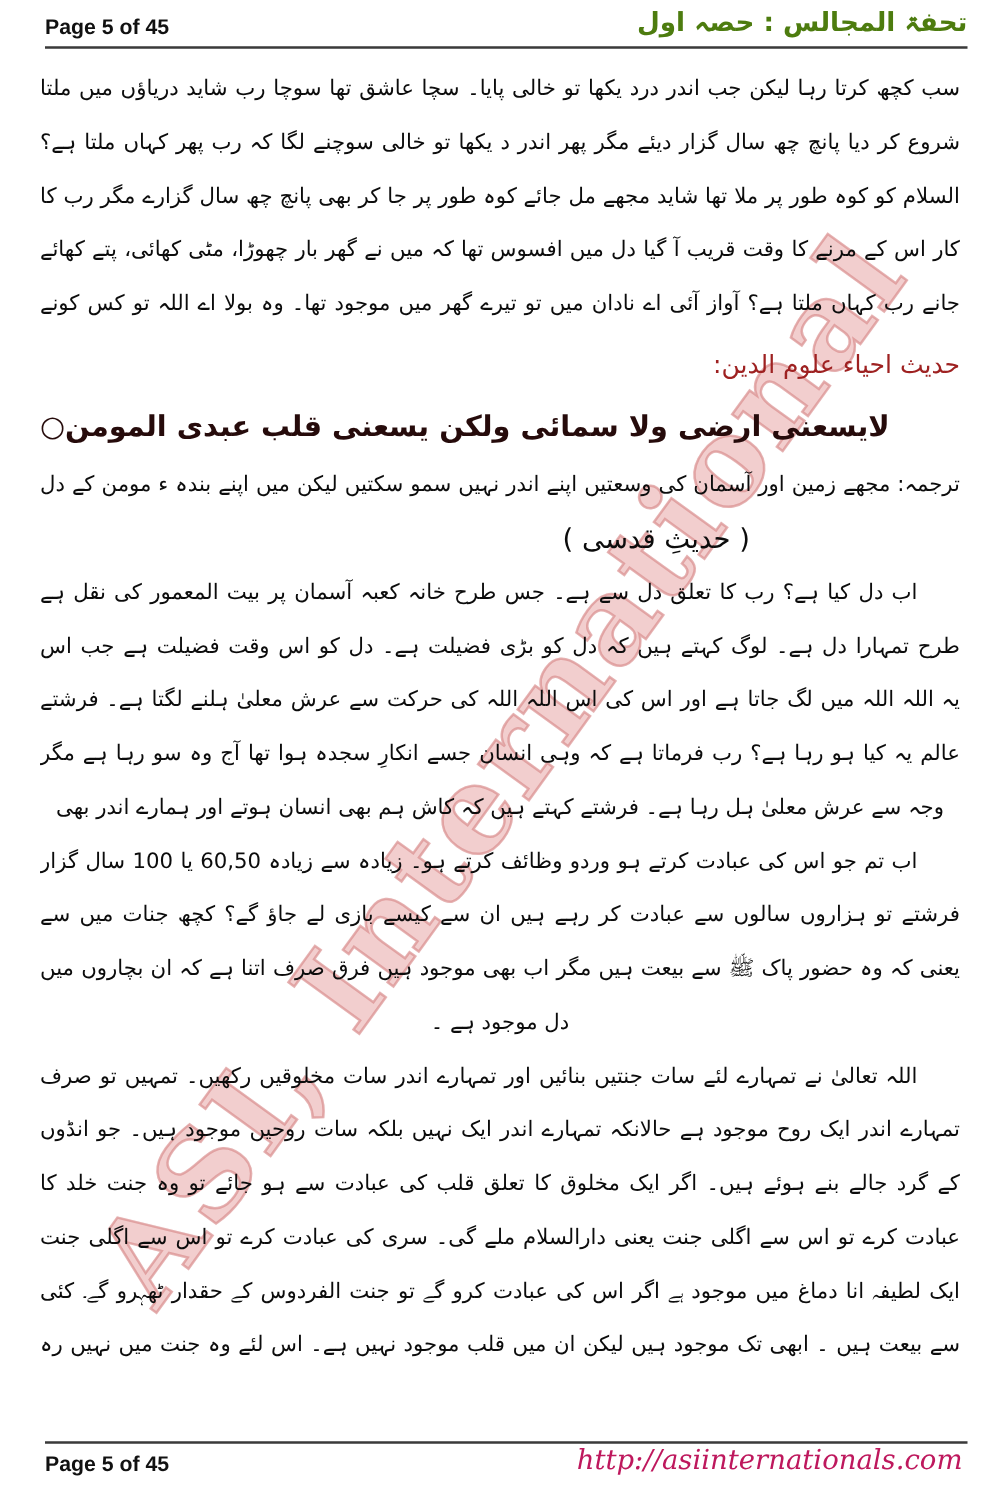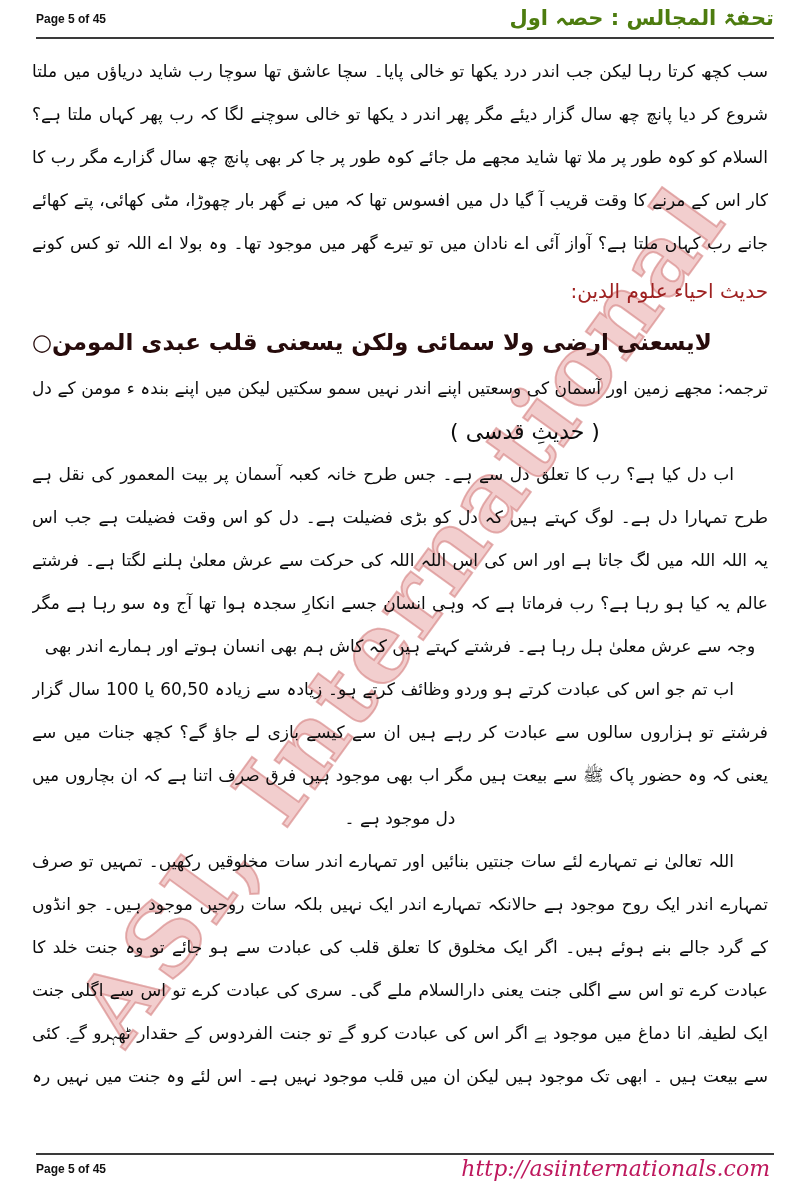--- a/index.html
+++ b/index.html
@@ -28,21 +28,21 @@
     pointer-events:none;
   }
   
   .header{
     position:absolute;top:6px;left:36px;right:26px;
     display:flex;justify-content:space-between;align-items:flex-start;
     z-index:2;
   }
   .page-num{
     font-family:"Liberation Sans",sans-serif;
-    font-weight:bold;font-size:12px;color:#111;
+    font-weight:bold;font-size:17px;color:#111;
     padding-top:6px;
   }
   .doc-title{
     direction:rtl;
     font-size:21px;font-weight:bold;color:#4d7c0f;
     font-family:"DejaVu Sans",sans-serif;
   }
   .rule-top{
     position:absolute;top:37px;left:36px;right:26px;
     border-top:2px solid #3a3a3a;z-index:2;

